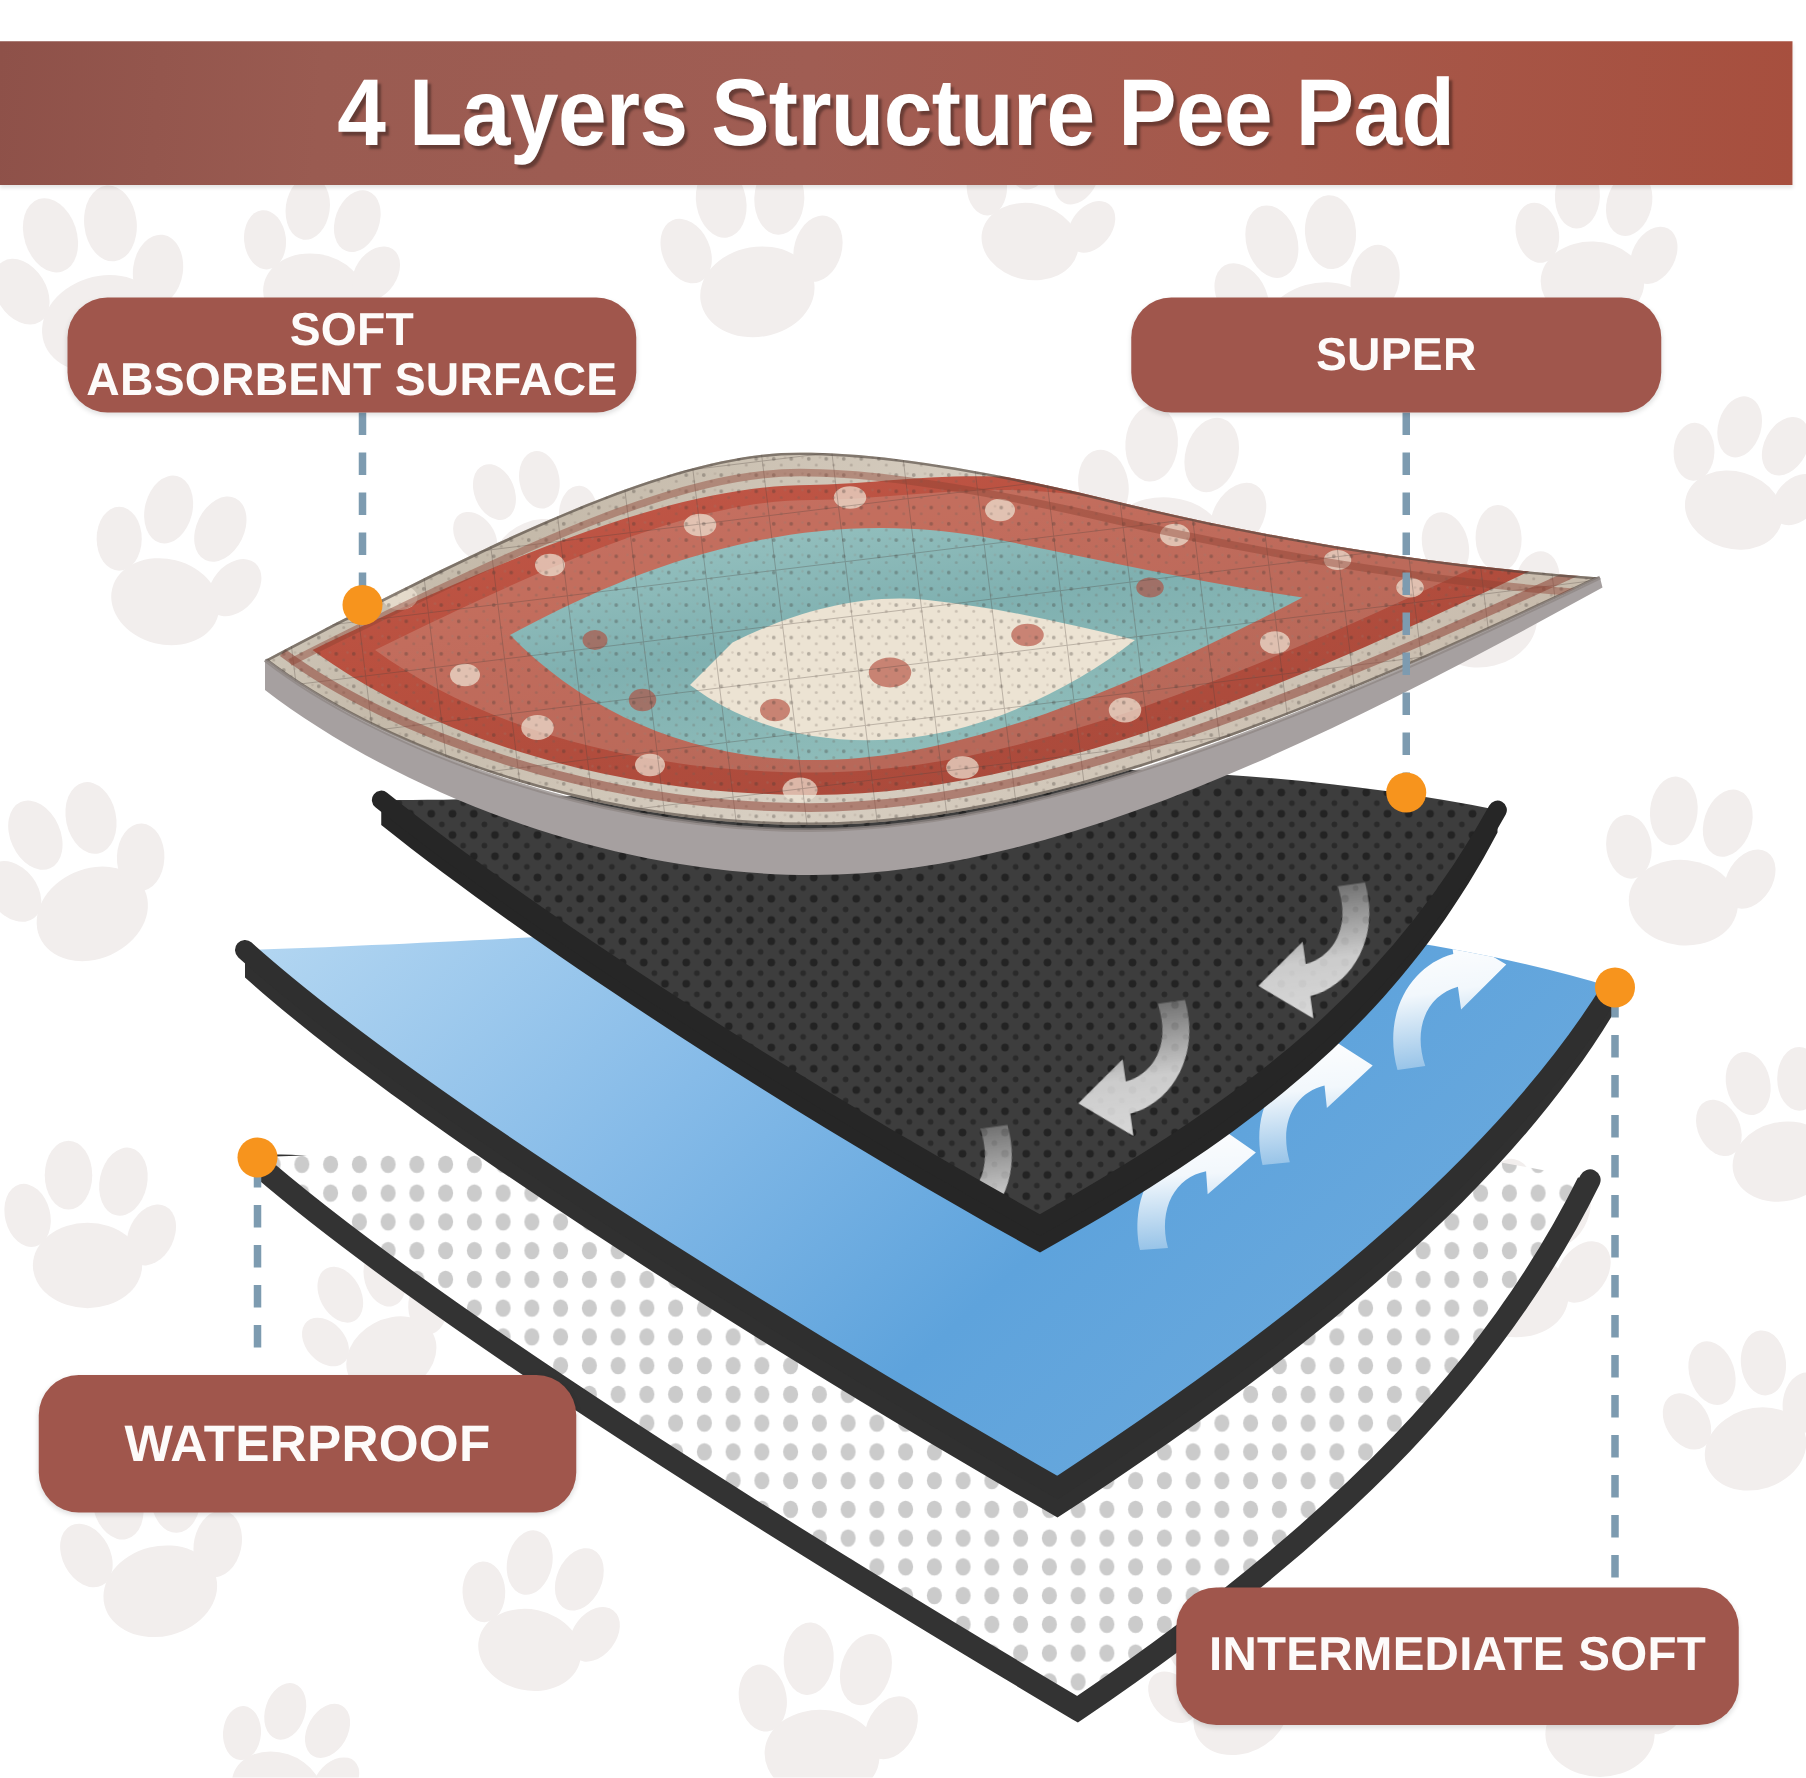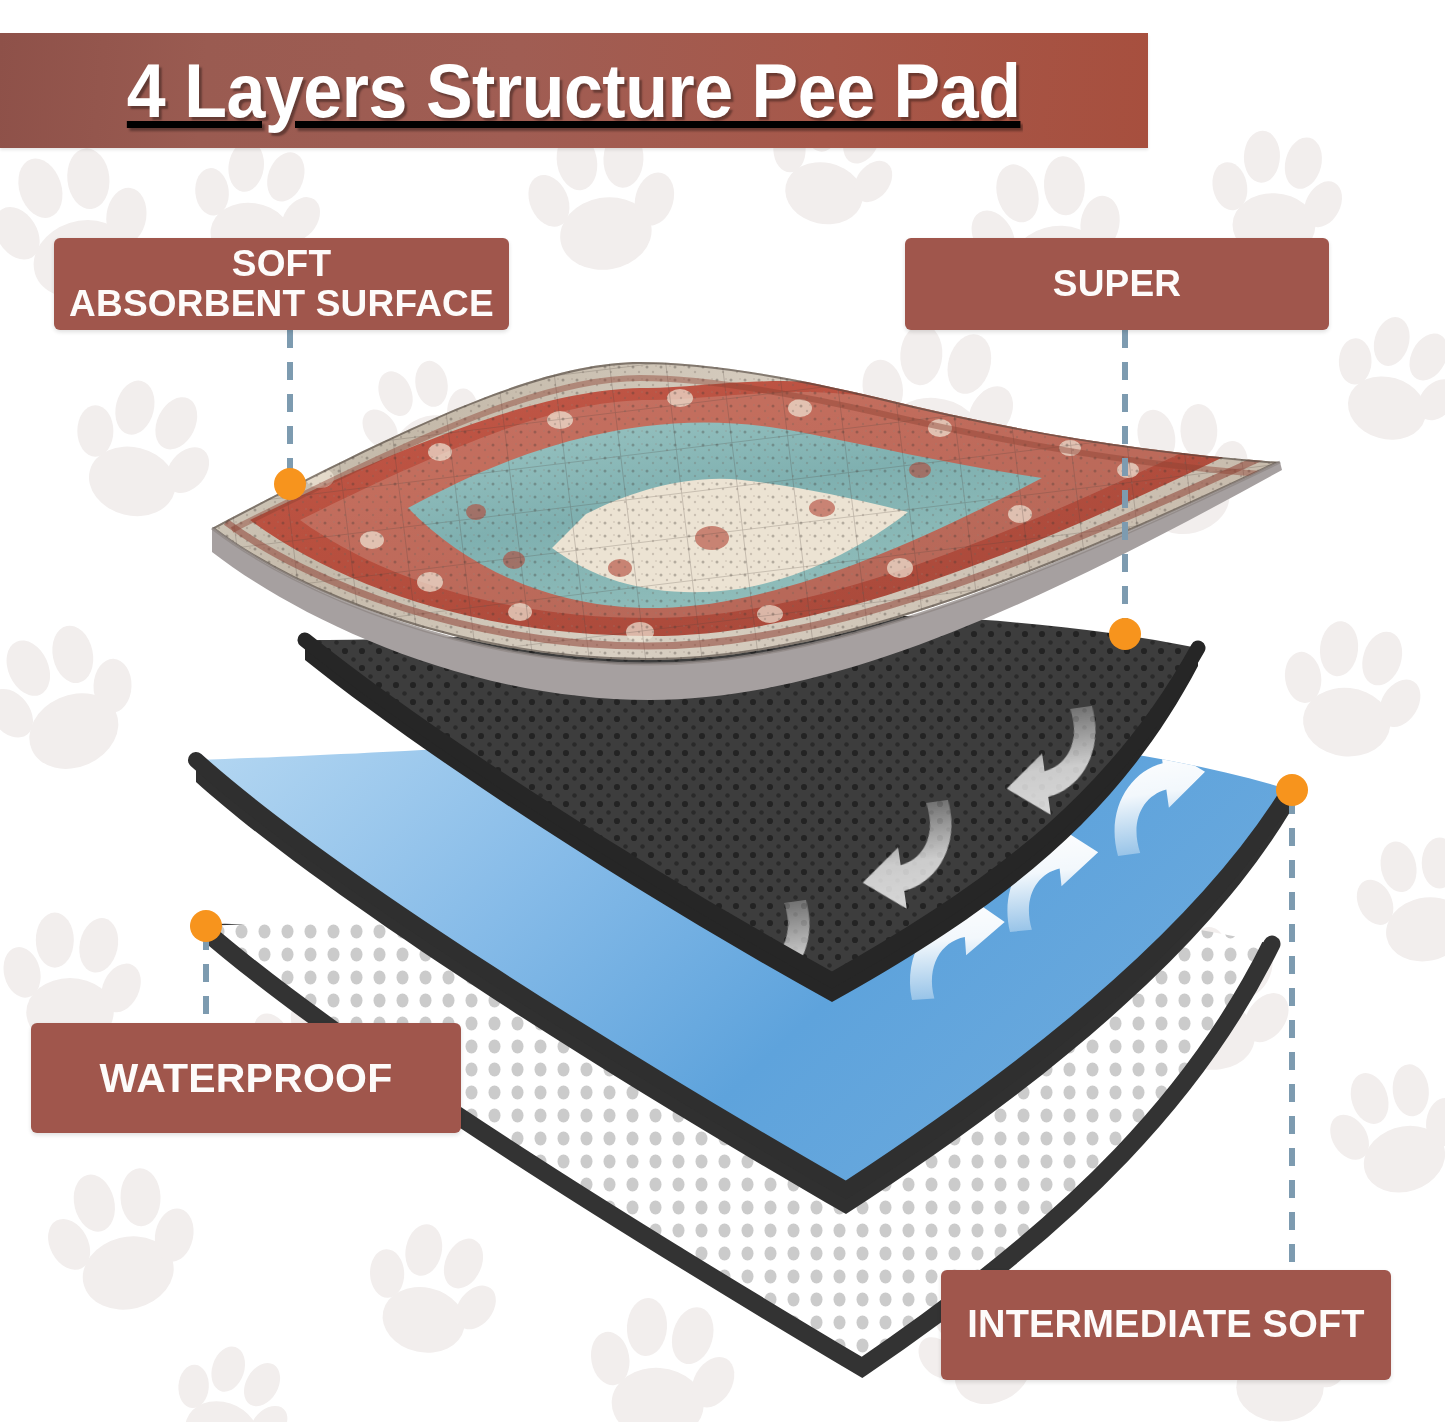--- a/index.html
+++ b/index.html
@@ -11,60 +11,59 @@
     position:relative;
   }
   #stage{position:absolute;inset:0;width:1445px;height:1422px;}
 
   
   .bg-paws{position:absolute;inset:0;z-index:0;}
 
   
   .banner{
     position:absolute;
-    left:0px; top:33px; width:1148px; height:115px;
+    left:0px; top:33px; width:1434px; height:115px;
     background:linear-gradient(95deg,#8e5149 0%,#9a5b51 18%,#a05d53 45%,#a6584a 72%,#a74f3e 100%);
     display:flex;align-items:center;justify-content:center;
     z-index:6;
     box-shadow:0 2px 3px rgba(0,0,0,.10);
-    text-decoration:underline;
   }
   .banner-title{
     color:#ffffff;
     font-family:"Liberation Sans", sans-serif;
     font-weight:bold;
     font-size:76px;
     letter-spacing:-0.5px;
     line-height:1;
     transform:scaleX(.92);
     transform-origin:center;
     white-space:nowrap;
     text-shadow:3px 3px 2px rgba(0,0,0,.35);
   }
 
   
   .chip{
     position:absolute;
     background:#a0564c;
-    border-radius:6px;
+    border-radius:32px;
     color:#fdfbfa;
     font-weight:bold;
     text-align:center;
     display:flex;flex-direction:column;align-items:center;justify-content:center;
     z-index:7;
     box-shadow:0 2px 4px rgba(0,0,0,.13);
     padding:6px 18px;
     box-sizing:border-box;
     letter-spacing:.2px;
   }
   .chip .l1,.chip .l2{display:block;white-space:nowrap;line-height:1.08;}
 
   #chip-soft{left:54px;  top:238px;  width:455px; height:92px; font-size:37px;}
   #chip-super{left:905px;top:238px;  width:424px; height:92px; font-size:37px;}
-  #chip-tpu{left:31px;   top:1023px; width:430px; height:110px; font-size:41px;}
+  #chip-tpu{left:31px;   top:1100px; width:430px; height:110px; font-size:41px;}
   #chip-breathable{left:941px;top:1270px;width:450px;height:110px;font-size:38px;}
 
   
   .connectors{position:absolute;inset:0;z-index:5;pointer-events:none;}
   
   .illus{position:absolute;left:0;top:0;width:1445px;height:1422px;z-index:3;}
 </style>
 </head>
 <body>
 

